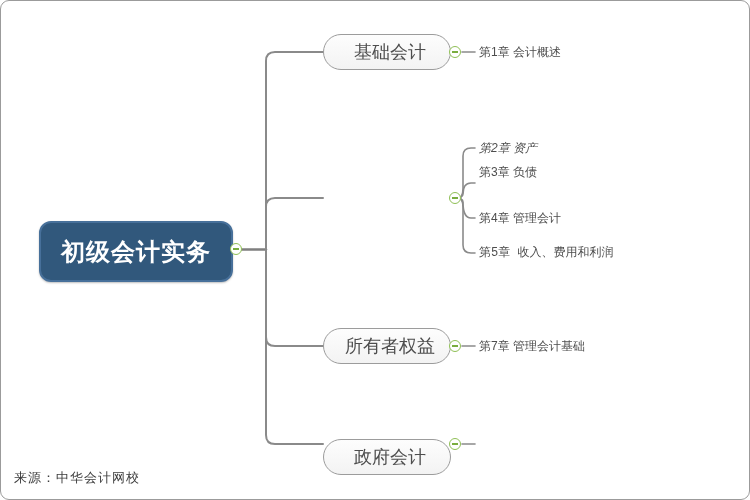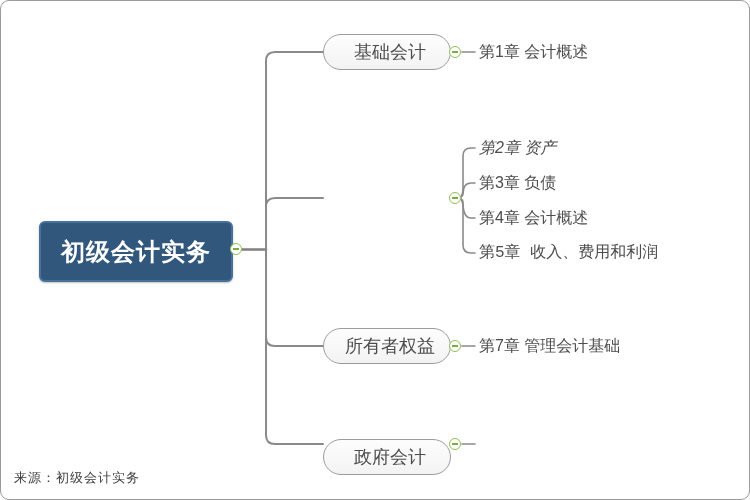--- a/index.html
+++ b/index.html
@@ -4,35 +4,35 @@
 <style>
   html,body{margin:0;padding:0;background:#fff;}
   body{font-family:"Liberation Sans","DejaVu Sans",sans-serif;}
   #canvas{
     position:relative;width:750px;height:500px;box-sizing:border-box;
     background:#fff;border:1px solid #9b9b9b;border-radius:9px;overflow:hidden;
   }
   #wires{position:absolute;left:0;top:0;width:750px;height:500px;pointer-events:none;}
   .root-node{
     position:absolute;left:38px;top:220px;width:190px;height:57px;
-    background:#31587C;border:2px solid #47709a;border-radius:6px;
+    background:#31587C;border:2px solid #47709a;border-radius:12px;
     display:flex;align-items:center;justify-content:center;
     color:#fff;font-size:24px;font-weight:bold;letter-spacing:1px;
     box-shadow:0 1px 2px rgba(0,0,0,0.25);cursor:default;
   }
   .branch-node{
     position:absolute;left:322px;width:128px;height:36px;
     background:linear-gradient(#fdfdfd,#f3f3f3);
     border:1.5px solid #9c9c9c;border-radius:18px;box-sizing:border-box;
     display:flex;align-items:center;justify-content:center;
     color:#4d4d4d;font-size:18px;cursor:default;padding-left:6px;
   }
   .leaf{
     position:absolute;left:478px;height:22px;line-height:22px;
-    color:#4d4d4d;font-size:16px;white-space:nowrap;cursor:default;
+    color:#4d4d4d;font-size:12px;white-space:nowrap;cursor:default;
   }
   .source{
     position:absolute;left:13px;top:468px;color:#3d3d3d;font-size:13px;
     letter-spacing:1px;
   }
   .collapse{
     position:absolute;width:10px;height:10px;background:#fff;
     border:1.5px solid #8fbf55;border-radius:50%;box-sizing:content-box;
     cursor:pointer;
   }
@@ -79,19 +79,19 @@
   <div class="collapse" style="left:448px;top:191px;"></div>
 
   <div class="branch-node" style="top:327px;">所有者权益</div>
   <div class="collapse" style="left:448px;top:339px;"></div>
 
   <div class="branch-node" style="top:425px;margin-top:13px;">政府会计</div>
   <div class="collapse" style="left:448px;top:437px;"></div>
 
   <div class="leaf" style="top:40px;">第1章 会计概述</div>
   <div class="leaf" style="top:136px;font-style:italic;">第2章 资产</div>
-  <div class="leaf" style="top:171px;">第3章 负债</div>
-  <div class="leaf" style="top:206px;">第4章 会计概述</div>
+  <div class="leaf" style="top:160px;">第3章 负债</div>
+  <div class="leaf" style="top:206px;">第4章 管理会计</div>
   <div class="leaf" style="top:241px;font-family:Liberation Mono, monospace;">第5章 收入、费用和利润</div>
   <div class="leaf" style="top:334px;">第7章 管理会计基础</div>
 
-  <div class="source">来源：初级会计实务</div>
+  <div class="source">来源：中华会计网校</div>
 </div>
 
 </body></html>

